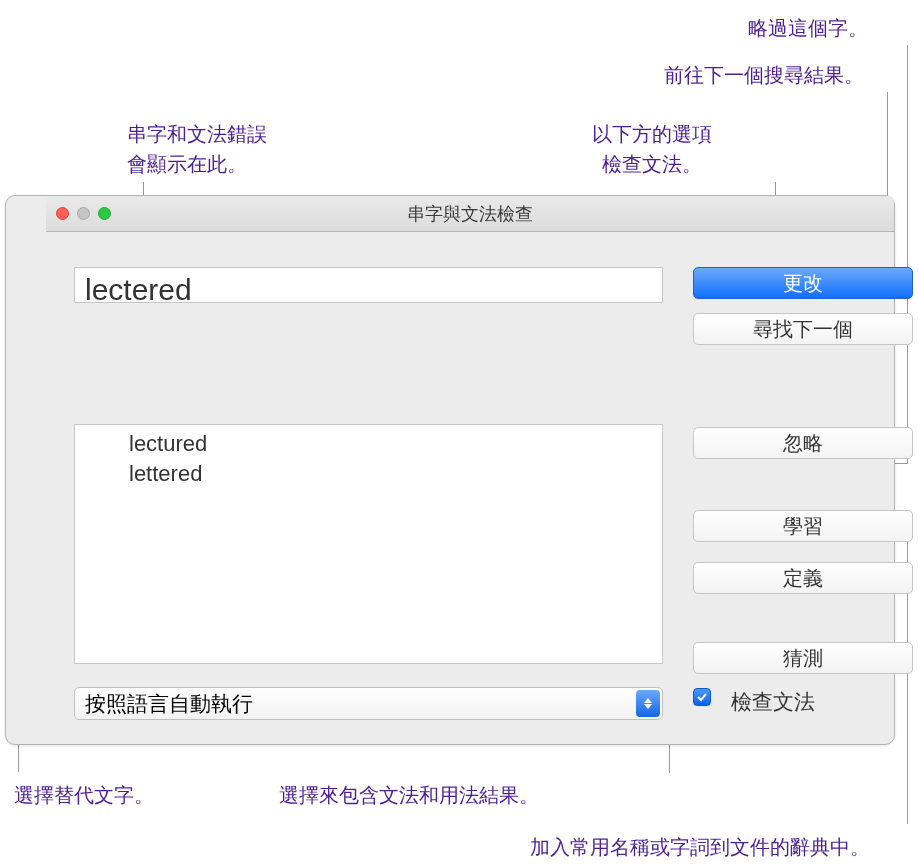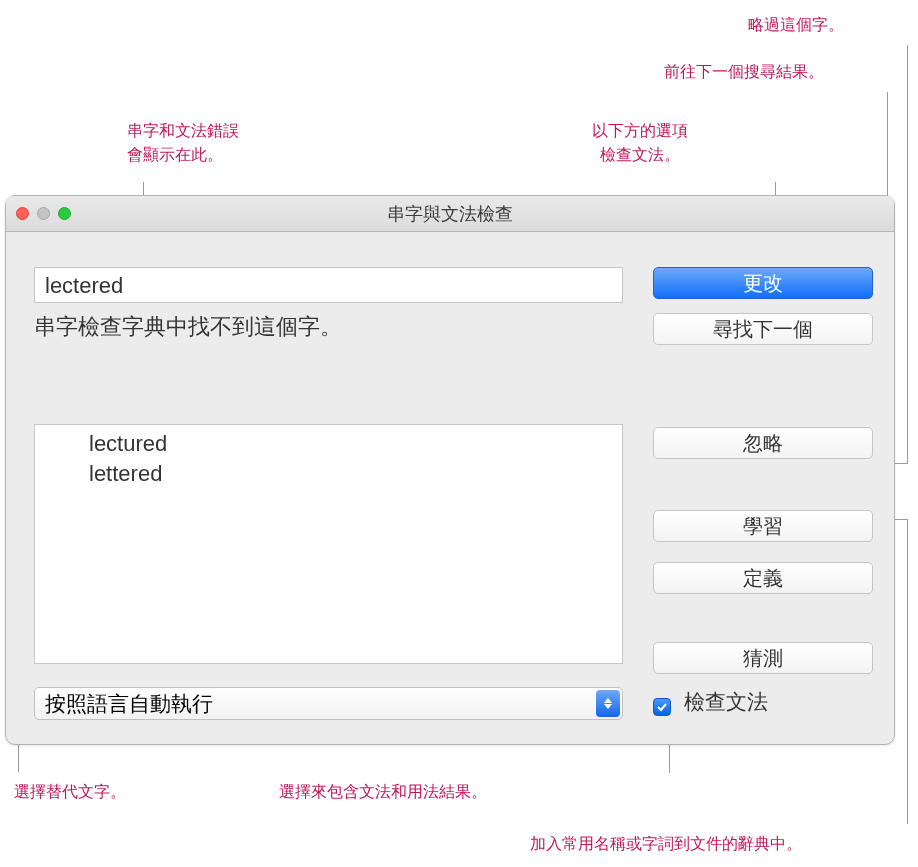--- a/index.html
+++ b/index.html
@@ -12,40 +12,41 @@
       font-family: -apple-system, "Helvetica Neue", "PingFang TC", sans-serif;
       background: white;
       width: 918px;
       height: 867px;
       position: relative;
       font-size: 19px;
     }
     
     .callout {
       position: absolute;
-      font-size: 16px;
-      color: #be185d;
+      font-size: 20px;
+      color: #4c1d95;
       line-height: 1.5;
     }
     
     .callout-line {
       position: absolute;
       background: #999;
     }
     
     .dialog-window {
       position: absolute;
       left: 5px;
       top: 195px;
       width: 890px;
       height: 550px;
       background: #ececec;
       border: 1px solid #b3b3b3;
       border-radius: 10px;
       box-shadow: 0 1px 3px rgba(0,0,0,0.1);
+      padding-left: 40px;
     }
     
     .titlebar {
       height: 36px;
       background: linear-gradient(to bottom, #e9e9e9, #dcdcdc);
       border-bottom: 1px solid #b5b5b5;
       border-radius: 6px 6px 0 0;
       position: relative;
       display: flex;
       align-items: center;
@@ -81,21 +82,21 @@
     }
     
     .mistake-field {
       position: absolute;
       left: 28px;
       top: 35px;
       width: 589px;
       height: 36px;
       background: white;
       border: 1px solid #c6c6c6;
-      font-size: 22px;
+      font-size: 30px;
       padding: 5px 10px;
       color: #333;
     }
     
     .status-text {
       position: absolute;
       left: 28px;
       top: 80px;
       font-size: 22px;
       color: #333;
@@ -179,22 +180,22 @@
       background: linear-gradient(to bottom, #fff, #f3f3f3);
       color: #333;
       border: 1px solid #c5c5c5;
     }
     
     .checkbox-container {
       position: absolute;
       left: 647px;
       top: 456px;
       display: flex;
-      align-items: flex-end;
-      gap: 13px;
+      align-items: flex-start;
+      gap: 20px;
     }
     
     .checkbox {
       width: 18px;
       height: 18px;
       background: linear-gradient(to bottom, #4a98f7, #0862e8);
       border: 1px solid #1158c8;
       border-radius: 4px;
       display: flex;
       align-items: center;
@@ -248,21 +249,20 @@
       <div class="traffic-light tl-minimize"></div>
       <div class="traffic-light tl-zoom"></div>
     </div>
     <div class="titlebar-title">串字與文法檢查</div>
   </div>
 
   <div class="dialog-body">
 
     <div class="mistake-field">lectered</div>
 
-    <div class="status-text">串字檢查字典中找不到這個字。</div>
 
     <div class="suggestions-list">
       <div class="suggestion-item">lectured</div>
       <div class="suggestion-item">lettered</div>
     </div>
 
     <div class="language-dropdown">
       <span>按照語言自動執行</span>
       <div class="dropdown-arrows">
         <svg viewBox="0 0 8 5">

